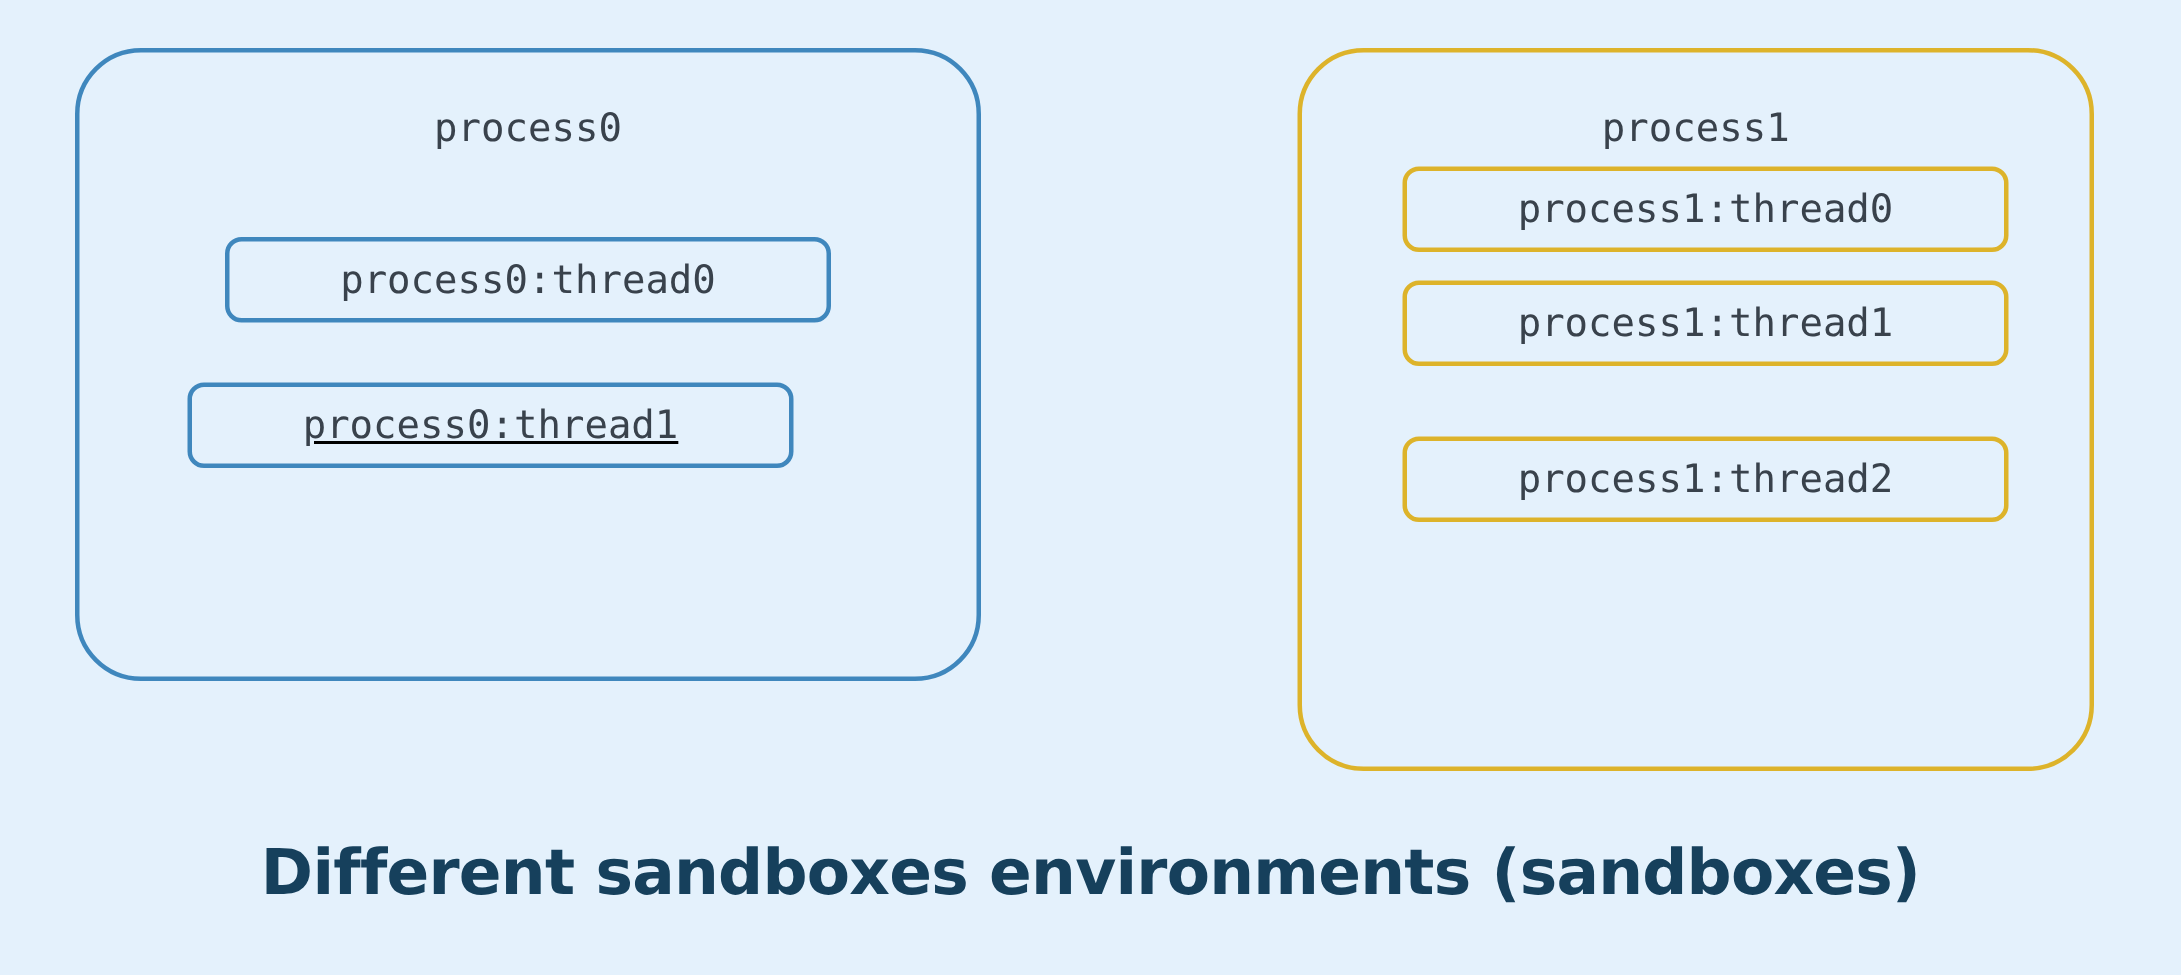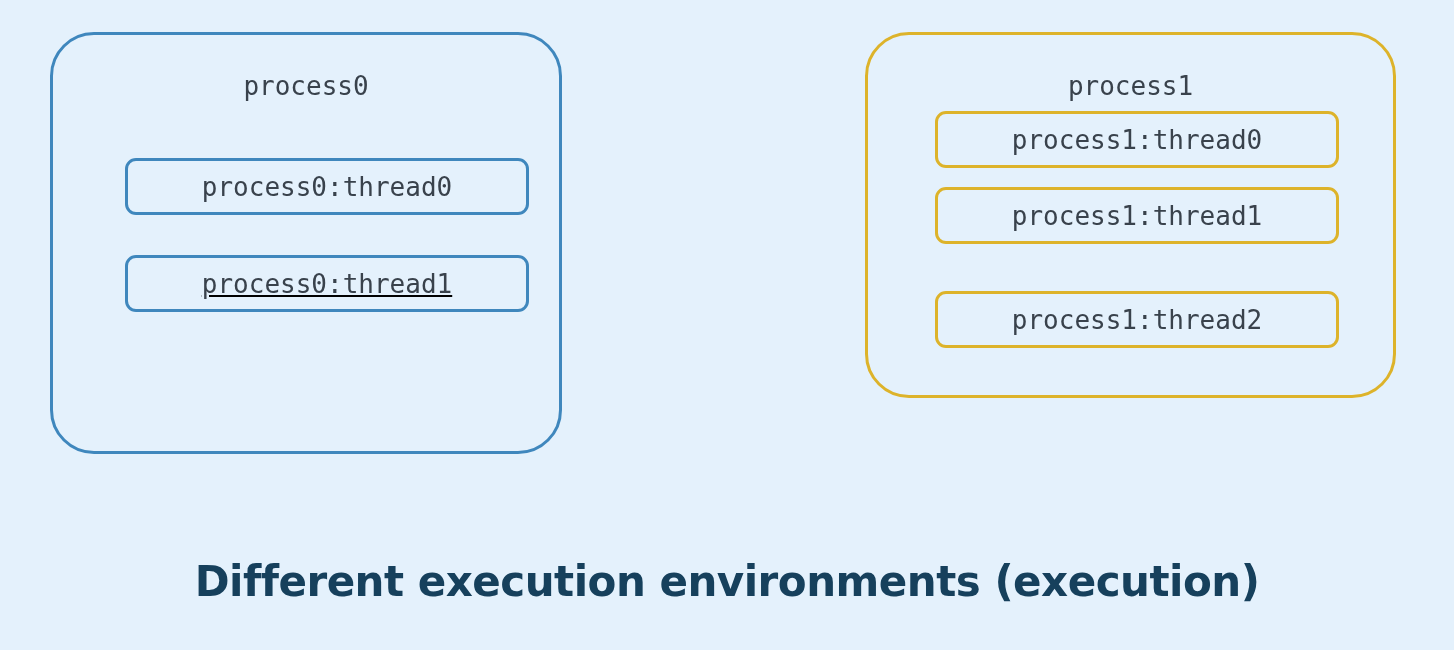--- a/index.html
+++ b/index.html
@@ -23,29 +23,29 @@
   
   .process-box {
     position: absolute;
     box-sizing: border-box;
     border-radius: 44px;
     background: transparent;
   }
   #process0-box {
     left: 50px;
     top: 32px;
-    width: 512px;
+    width: 604px;
     height: 422px;
     border: 3px solid #3f87bd;
   }
   #process1-box {
     left: 865px;
     top: 32px;
     width: 531px;
-    height: 366px;
+    height: 482px;
     border: 3px solid #ddb32a;
     text-decoration: underline;
   }
 
   .process-title {
     position: absolute;
     left: 0;
     right: 0;
     text-align: center;
     font-family: "DejaVu Sans Mono", monospace;
@@ -81,21 +81,21 @@
     width: 404px;
     height: 57px;
     border: 3px solid #3f87bd;
   }
   #process1-threads .thread-box {
     left: 67px;
     width: 404px;
     height: 57px;
     border: 3px solid #ddb32a;
   }
-  #process0-threads .thread-box:nth-child(1) { top: 0px; }
+  #process0-threads .thread-box:nth-child(1) { top: 0px; margin-left: 25px; }
   #process0-threads .thread-box:nth-child(2) { top: 97px; text-decoration: underline; }
   #process1-threads .thread-box:nth-child(1) { top: 0px; }
   #process1-threads .thread-box:nth-child(2) { top: 76px; }
   #process1-threads .thread-box:nth-child(3) { top: 180px; }
 
   .thread-label {
     font-family: "DejaVu Sans Mono", monospace;
     font-size: 26px;
     line-height: 30px;
     color: #39424c;
@@ -143,15 +143,15 @@
       </div>
       <div class="thread-box">
         <span class="thread-label">process1:thread1</span>
       </div>
       <div class="thread-box">
         <span class="thread-label">process1:thread2</span>
       </div>
     </div>
   </div>
 
-  <div id="caption">Different execution environments (execution)</div>
+  <div id="caption">Different sandboxes environments (sandboxes)</div>
 
 </div>
 
 </body></html>

